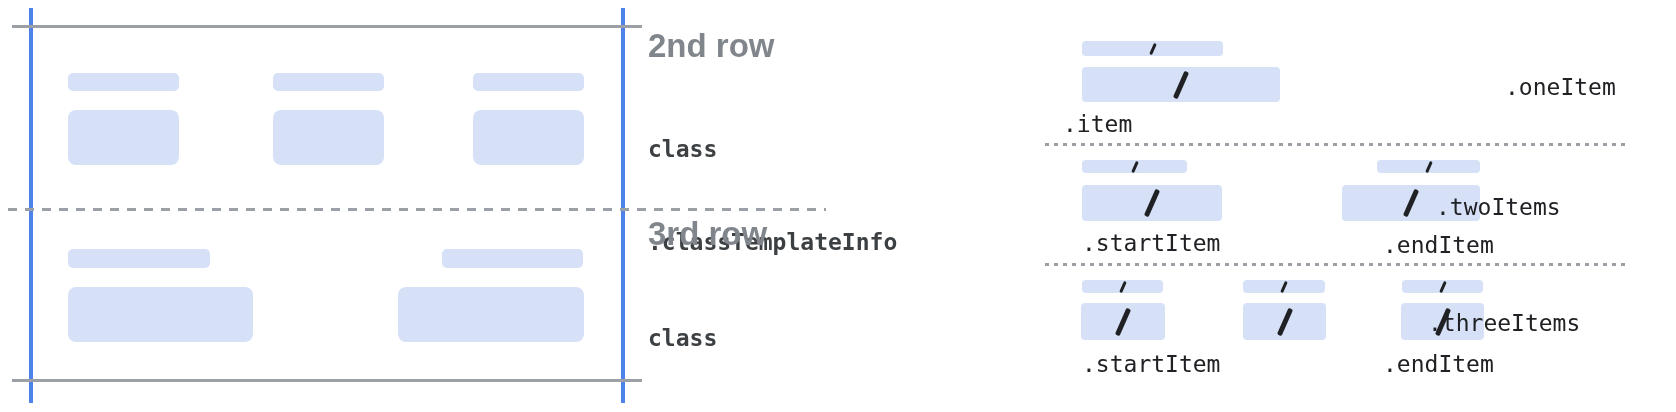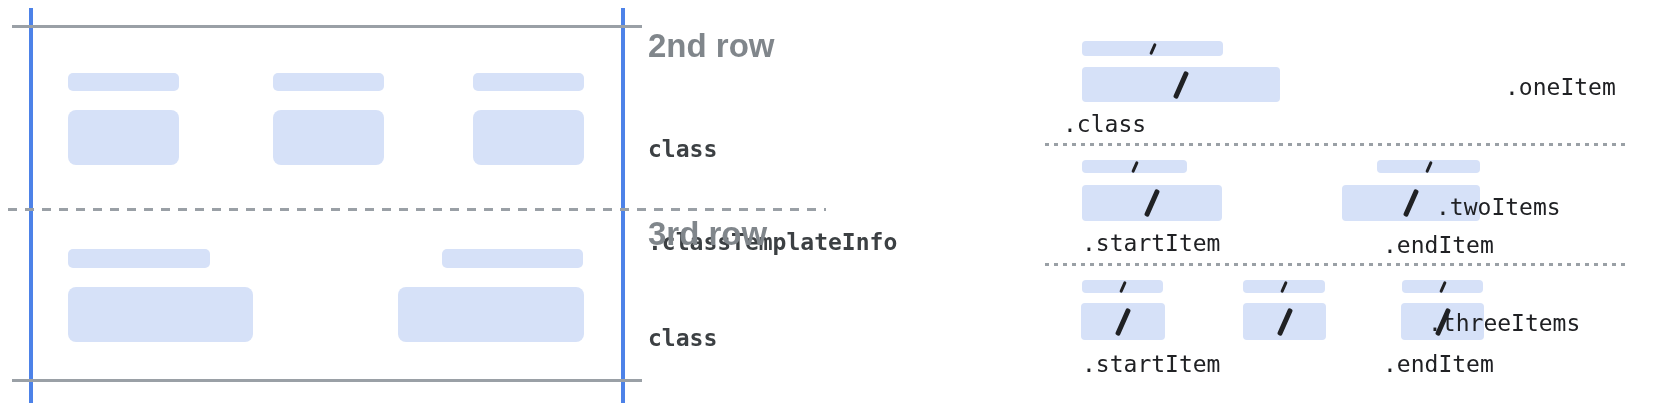--- a/index.html
+++ b/index.html
@@ -74,21 +74,21 @@
     
     
   </div>
 
   <div class="ibar" style="left:1082px;top:41px;width:141px;height:15px">
     <span class="slash sm"></span>
   </div>
   <div class="ibar" style="left:1082px;top:67px;width:198px;height:35px">
     <span class="slash lg"></span>
   </div>
-  <div class="mlabel" style="left:1063px;top:110px">.class</div>
+  <div class="mlabel" style="left:1063px;top:110px">.item</div>
   <div class="mlabel" style="left:1505px;top:73px">.oneItem</div>
 
   <div class="dotline" style="left:1045px;top:143px;width:585px"></div>
 
   <div class="ibar" style="left:1082px;top:160px;width:105px;height:13px">
     <span class="slash sm"></span>
   </div>
   <div class="ibar" style="left:1082px;top:185px;width:140px;height:36px">
     <span class="slash lg"></span>
   </div>

